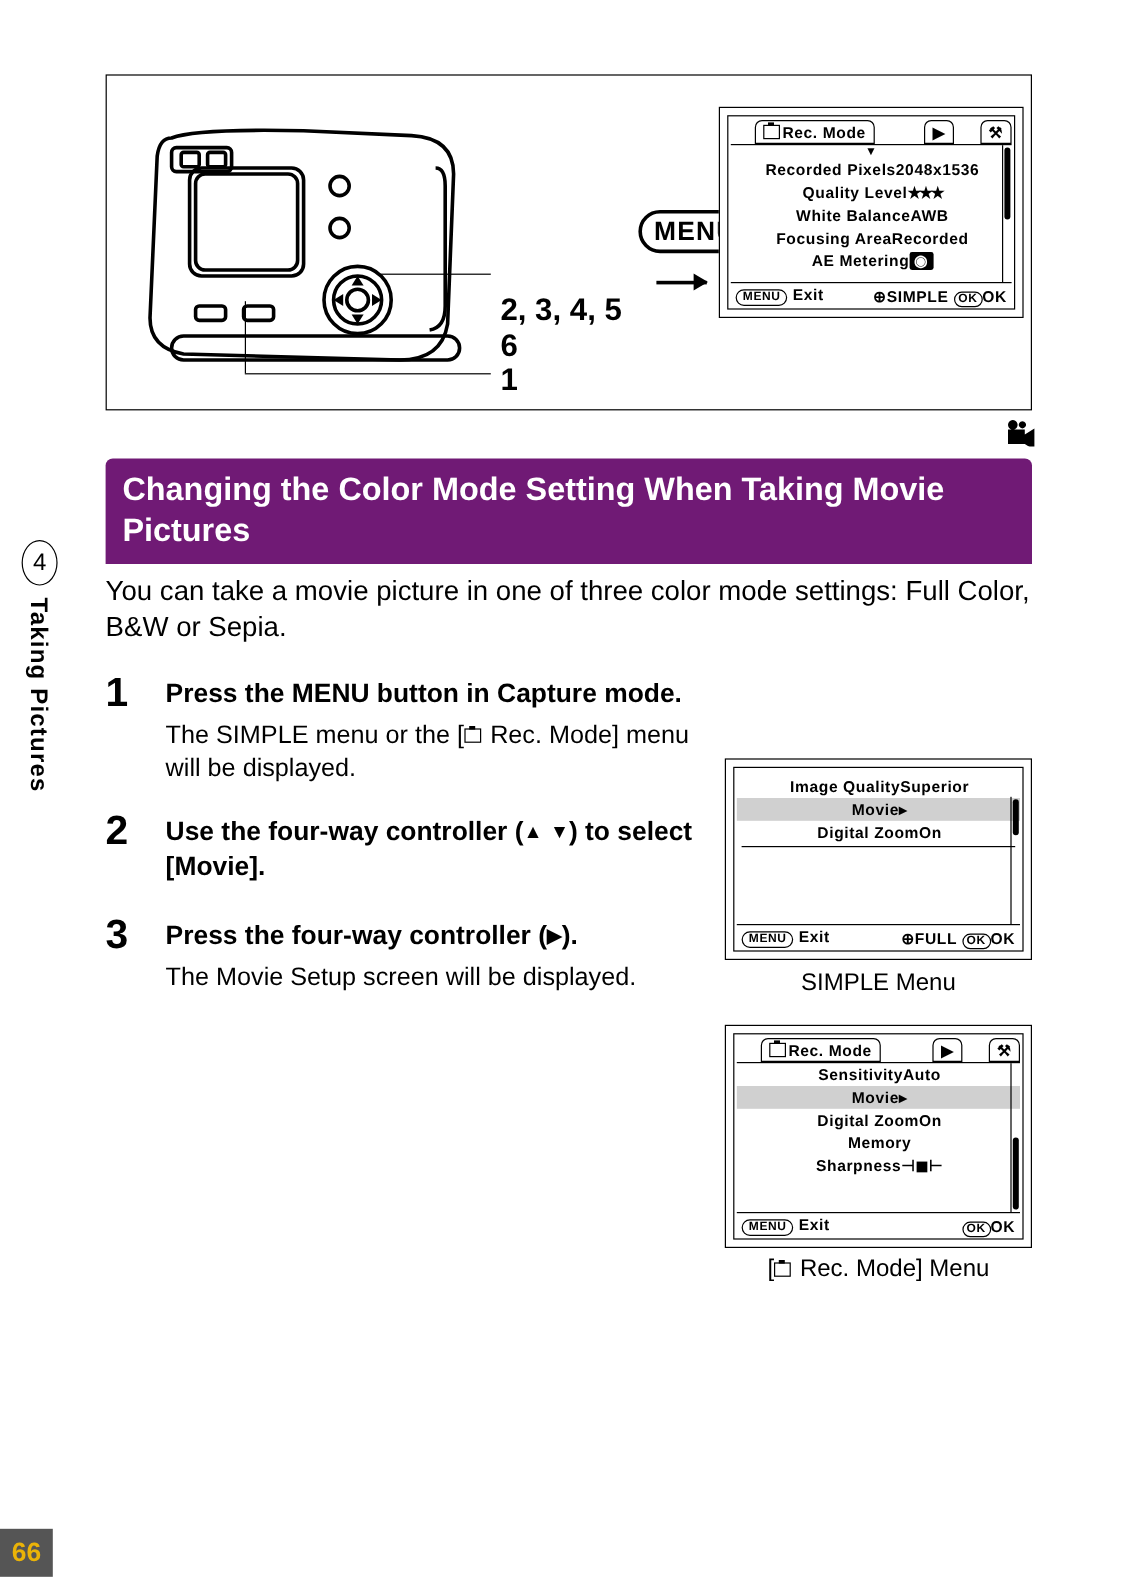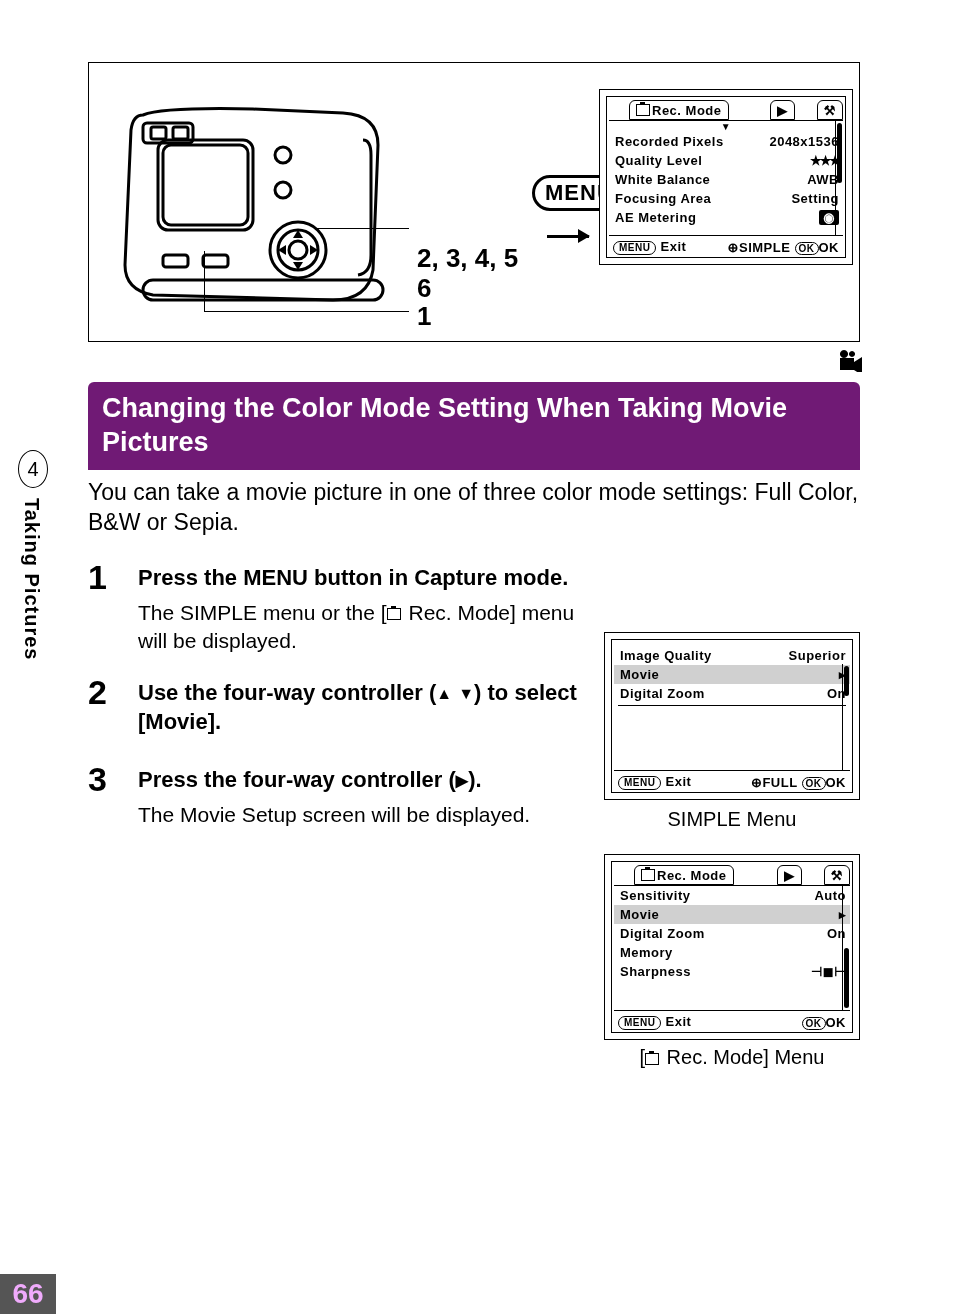--- a/index.html
+++ b/index.html
@@ -50,21 +50,21 @@
   .lcd-tabrow { display: flex; align-items: center; height: 22px; }
   .lcd-tab {
     display: inline-flex; align-items: center;
     border: 1px solid #000;
     border-top-left-radius: 6px; border-top-right-radius: 6px;
     height: 20px; padding: 0 6px; font-weight: bold; font-size: 13px; margin-left: 20px;
   }
   .lcd-tab.inactive { background: #fff; }
   .lcd-tab-sep { width: 2px; }
   .lcd-divider { height: 1px; background: #000; margin-top: -1px; }
-  .lcd-row { display: flex; justify-content: space-between; padding: 2px 4px 2px 6px; font-weight: bold; font-size: 13px; }
+  .lcd-row { display: flex; justify-content: center; padding: 2px 4px 2px 6px; font-weight: bold; font-size: 13px; }
   .lcd-row .k { }
   .lcd-row .v { }
   .lcd-footer {
     position: absolute; left: 0; right: 0; bottom: 0;
     border-top: 1px solid #000;
     display: flex; justify-content: space-between; align-items: flex-end;
     height: 20px; padding: 0 4px; font-weight: bold; font-size: 13px;
   }
   .lcd-footer .pill { border: 1px solid #000; border-radius: 10px; padding: 0 5px; font-size: 10px; display:inline-block; line-height: 12px; }
   .movie-icon {
@@ -116,25 +116,25 @@
     letter-spacing: 1px;
   }
   .lcd-screen.simple { left: 604px; top: 632px; width: 256px; height: 168px; }
   .lcd-screen.rec { left: 604px; top: 854px; width: 256px; height: 186px; }
   .lcd-caption { position: absolute; font-size: 20px; text-align: center; width: 256px; }
   .lcd-caption.cap1 { left: 604px; top: 808px; }
   .lcd-caption.cap2 { left: 604px; top: 1046px; }
   .page-num {
     position: absolute;
     left: 0; bottom: 0;
-    width: 56px; height: 40px;
+    width: 44px; height: 40px;
     background: #555;
-    color: #f0abfc;
+    color: #eab308;
     font-weight: bold;
-    font-size: 28px;
+    font-size: 22px;
     display: flex; align-items: center; justify-content: center;
   }
   .highlight-row { background: #d0d0d0; }
   .lcd-hint { text-align: center; font-weight: bold; font-size: 12px; padding: 3px 6px; line-height: 1.35; }
   .small-icon { display:inline-block; width:14px; height:12px; border:1px solid #000; position:relative; margin-right:2px; vertical-align:middle; }
   .small-icon::after{ content:''; position:absolute; top:-3px; left:3px; width:5px; height:3px; background:#000; }
   .stars { letter-spacing: -2px; }
   .ok-pill { border:1px solid #000; border-radius:8px; padding:0 3px; font-size:10px; }
   .scrollbar { position:absolute; right:0; top:22px; bottom:20px; width:8px; border-left:1px solid #000; }
   .scrollbar .thumb { position:absolute; left:1px; right:1px; top:2px; height:60px; background:#000; border-radius:3px;}
@@ -209,21 +209,21 @@
         <div class="lcd-row">
               <span class="k">Quality Level</span>
               <span class="v stars">★★★</span>
             </div>
         <div class="lcd-row">
               <span class="k">White Balance</span>
               <span class="v">AWB</span>
             </div>
         <div class="lcd-row">
               <span class="k">Focusing Area</span>
-              <span class="v">Setting</span>
+              <span class="v">Recorded</span>
             </div>
         <div class="lcd-row">
               <span class="k">AE Metering</span>
               <span class="v" style="background:#000;color:#fff;padding:0 4px;border-radius:2px;">◉</span>
             </div>
         <div class="scrollbar">
               <div class="thumb"></div>
             </div>
         <div class="lcd-footer">
           <span><span class="pill">MENU</span> <span>Exit</span></span>

